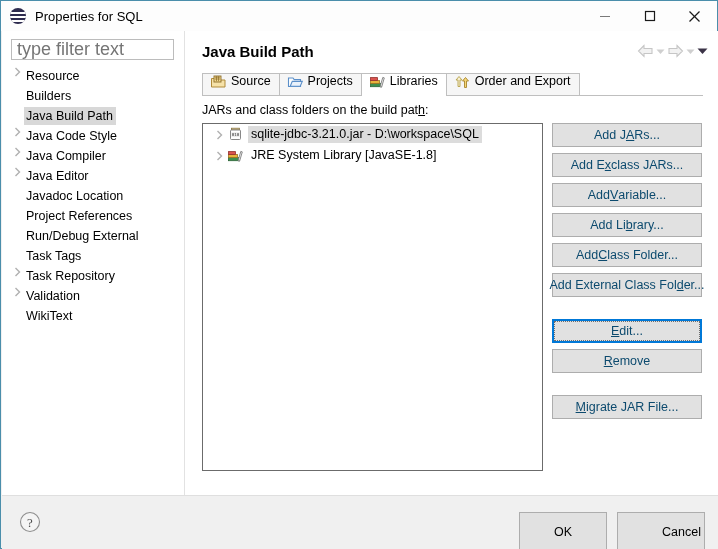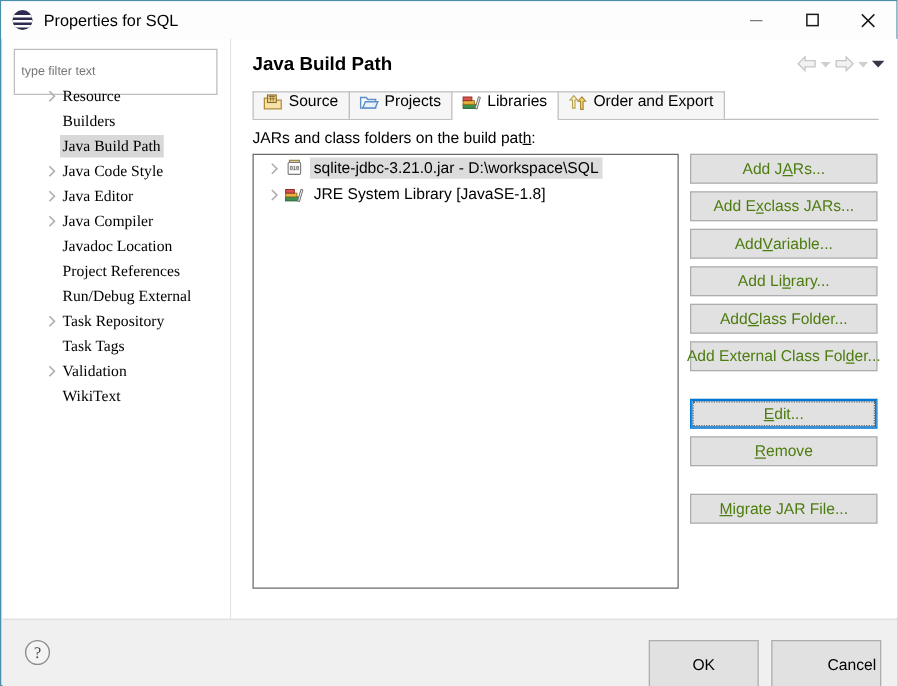--- a/index.html
+++ b/index.html
@@ -81,42 +81,41 @@
     width: 183px;
     height: 464px;
     background: #ffffff;
     border-right: 1px solid #e2e2e2;
     box-sizing: border-box;
   }
   .filter-box {
     position: absolute;
     left: 9px; top: 8px;
     width: 163px;
-    height: 37px;
+    height: 21px;
     box-sizing: border-box;
     border: 1px solid #bcbcbc;
     background: #ffffff;
     font-family: "Liberation Sans", sans-serif;
-    font-size: 10px;
+    font-size: 18px;
     color: #be185d;
     padding: 0 5px;
     outline: none;
   }
   .tree-list {
     position: absolute;
     left: 0; top: 36px;
     width: 183px;
   }
   .tree-item {
     height: 20px;
     display: flex;
-    align-items: center;
-    padding-left: 32px;
+    align-items: flex-start;
+    padding-left: 8px;
     white-space: nowrap;
-    font-family: Liberation Serif, serif;
   }
   .tree-arrow {
     width: 14px;
     flex: none;
     display: flex;
     align-items: center;
     justify-content: center;
   }
   .tree-arrow svg { display: block; }
   .tree-label {
@@ -255,21 +254,21 @@
     width: 150px;
   }
   .btn {
     width: 150px;
     height: 24px;
     box-sizing: border-box;
     border: 1px solid #adadad;
     background: #e1e1e1;
     font-family: "Liberation Sans", sans-serif;
     font-size: 12.5px;
-    color: #4d7c0f;
+    color: #0c4a6e;
     display: flex;
     align-items: center;
     justify-content: center;
     margin-bottom: 6px;
     padding: 0;
     white-space: nowrap;
     position: relative;
   }
   .btn.focused {
     border: 1px solid #0078d7;
@@ -398,59 +397,59 @@
         </span>
         <span class="tree-label">Java Code Style</span>
       </div>
 
       <div class="tree-item">
         <span class="tree-arrow">
           <svg width="7" height="10" viewBox="0 0 7 10">
               <polyline points="1.5,1 5.5,5 1.5,9" fill="none" stroke="#b0b0b0" stroke-width="1.4"></polyline>
             </svg>
         </span>
+        <span class="tree-label">Java Compiler</span>
+      </div>
+
+      <div class="tree-item">
+        <span class="tree-arrow">
+          <svg width="7" height="10" viewBox="0 0 7 10">
+              <polyline points="1.5,1 5.5,5 1.5,9" fill="none" stroke="#b0b0b0" stroke-width="1.4"></polyline>
+            </svg>
+        </span>
         <span class="tree-label">Java Editor</span>
-      </div>
-
-      <div class="tree-item">
-        <span class="tree-arrow">
-          <svg width="7" height="10" viewBox="0 0 7 10">
-              <polyline points="1.5,1 5.5,5 1.5,9" fill="none" stroke="#b0b0b0" stroke-width="1.4"></polyline>
-            </svg>
-        </span>
-        <span class="tree-label">Java Compiler</span>
       </div>
 
       <div class="tree-item">
         <span class="tree-arrow"></span>
         <span class="tree-label">Javadoc Location</span>
       </div>
 
       <div class="tree-item">
         <span class="tree-arrow"></span>
         <span class="tree-label">Project References</span>
       </div>
 
       <div class="tree-item">
         <span class="tree-arrow"></span>
         <span class="tree-label">Run/Debug External</span>
       </div>
 
       <div class="tree-item">
-        <span class="tree-arrow">
-          <svg width="7" height="10" viewBox="0 0 7 10">
-              <polyline points="1.5,1 5.5,5 1.5,9" fill="none" stroke="#b0b0b0" stroke-width="1.4"></polyline>
-            </svg>
-        </span>
-        <span class="tree-label">Task Repository</span>
-      </div>
-
-      <div class="tree-item">
         <span class="tree-arrow"></span>
         <span class="tree-label">Task Tags</span>
+      </div>
+
+      <div class="tree-item">
+        <span class="tree-arrow">
+          <svg width="7" height="10" viewBox="0 0 7 10">
+              <polyline points="1.5,1 5.5,5 1.5,9" fill="none" stroke="#b0b0b0" stroke-width="1.4"></polyline>
+            </svg>
+        </span>
+        <span class="tree-label">Task Repository</span>
       </div>
 
       <div class="tree-item">
         <span class="tree-arrow">
           <svg width="7" height="10" viewBox="0 0 7 10">
               <polyline points="1.5,1 5.5,5 1.5,9" fill="none" stroke="#b0b0b0" stroke-width="1.4"></polyline>
             </svg>
         </span>
         <span class="tree-label">Validation</span>
       </div>

